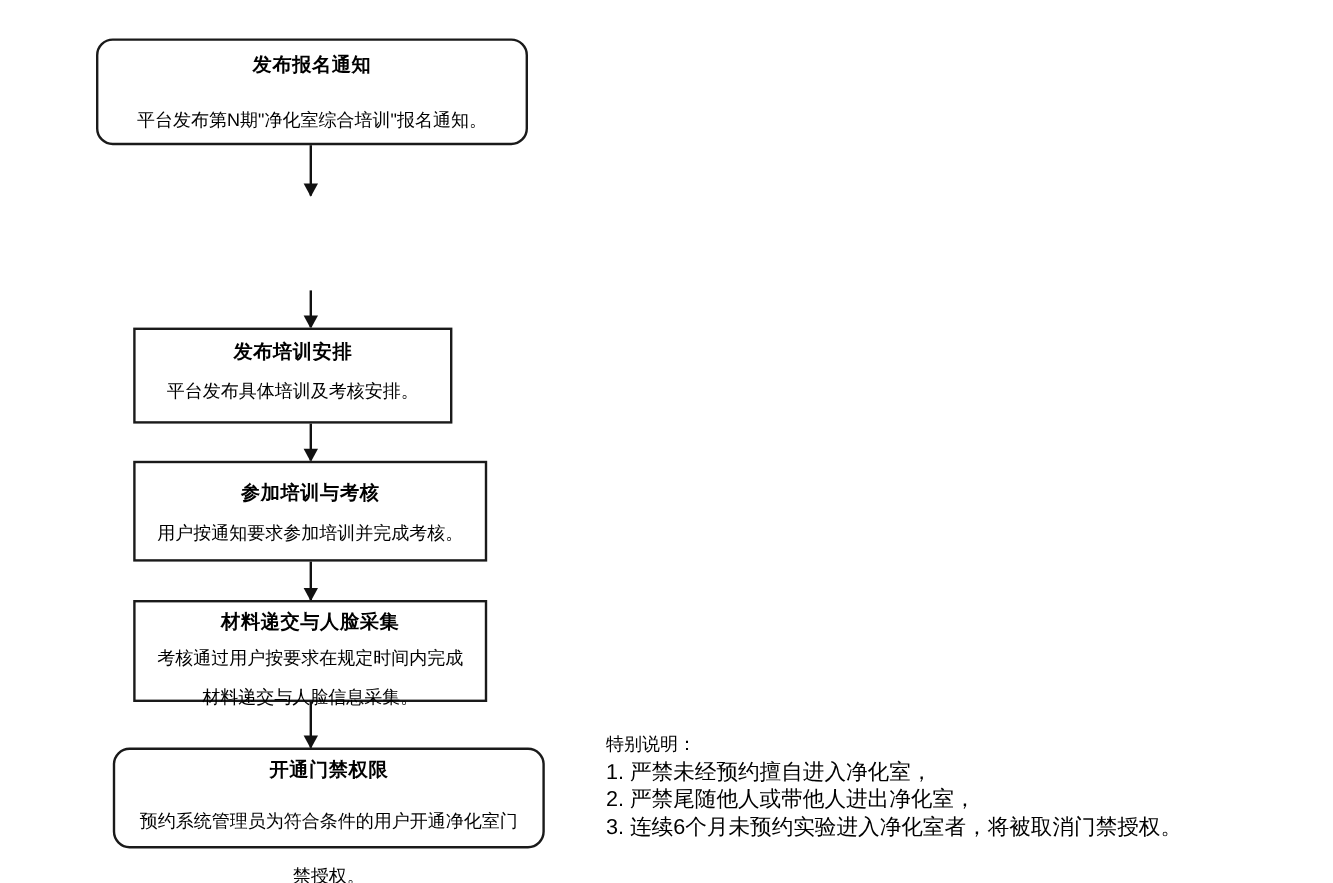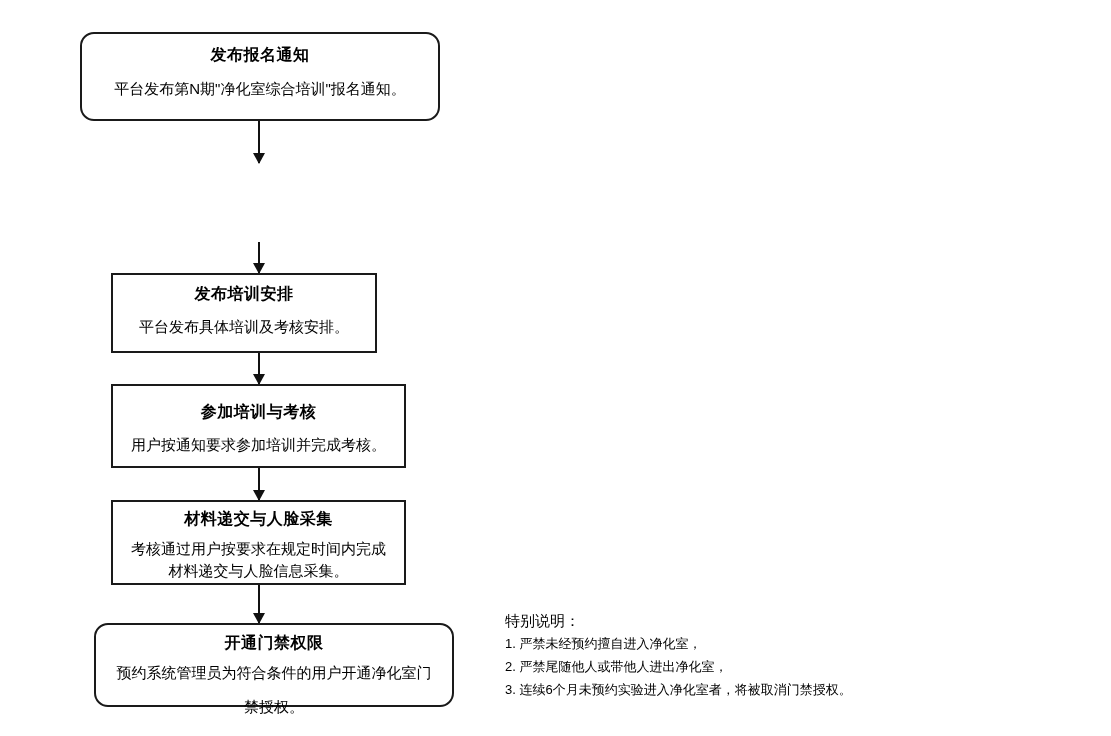--- a/index.html
+++ b/index.html
@@ -30,20 +30,21 @@
     border: 2px solid #1a1a1a;
     background: #ffffff;
     display: flex;
     flex-direction: column;
     align-items: center;
     justify-content: flex-start;
     text-align: center;
   }
   .node.rounded {
     border-radius: 14px;
+    gap: 12px;
   }
   .node .node-title {
     font-size: 16px;
     font-weight: bold;
     line-height: 20px;
     letter-spacing: 0.5px;
     white-space: nowrap;
   }
   .node .node-desc {
     font-size: 15px;
@@ -106,21 +107,21 @@
     left: 505px;
     top: 609px;
     width: 480px;
   }
   #notes .notes-title {
     font-size: 15px;
     line-height: 23px;
     white-space: nowrap;
   }
   #notes .note-line {
-    font-size: 13px;
+    font-size: 18px;
     line-height: 23px;
     white-space: nowrap;
   }
 </style>
 </head>
 <body>
 
 <div id="canvas">
 
   <div class="node rounded" id="node-1">
@@ -151,21 +152,21 @@
     <div class="node-desc">用户按通知要求参加培训并完成考核。</div>
   </div>
 
   <div class="connector" id="conn-4">
     <div class="arrowhead"></div>
   </div>
 
   <div class="node" id="node-5">
     <div class="node-title">材料递交与人脸采集</div>
     <div class="node-desc">考核通过用户按要求在规定时间内完成</div>
-    <div class="node-desc" style="margin-top:0;">材料递交与人脸信息采集。</div>
+    <div class="node-desc" style="margin-top:11px;">材料递交与人脸信息采集。</div>
   </div>
 
   <div class="connector" id="conn-5">
     <div class="arrowhead"></div>
   </div>
 
   <div class="node rounded" id="node-6">
     <div class="node-title">开通门禁权限</div>
     <div class="node-desc">预约系统管理员为符合条件的用户开通净化室门</div>
     <div class="node-desc" style="margin-top:12px;">禁授权。</div>

